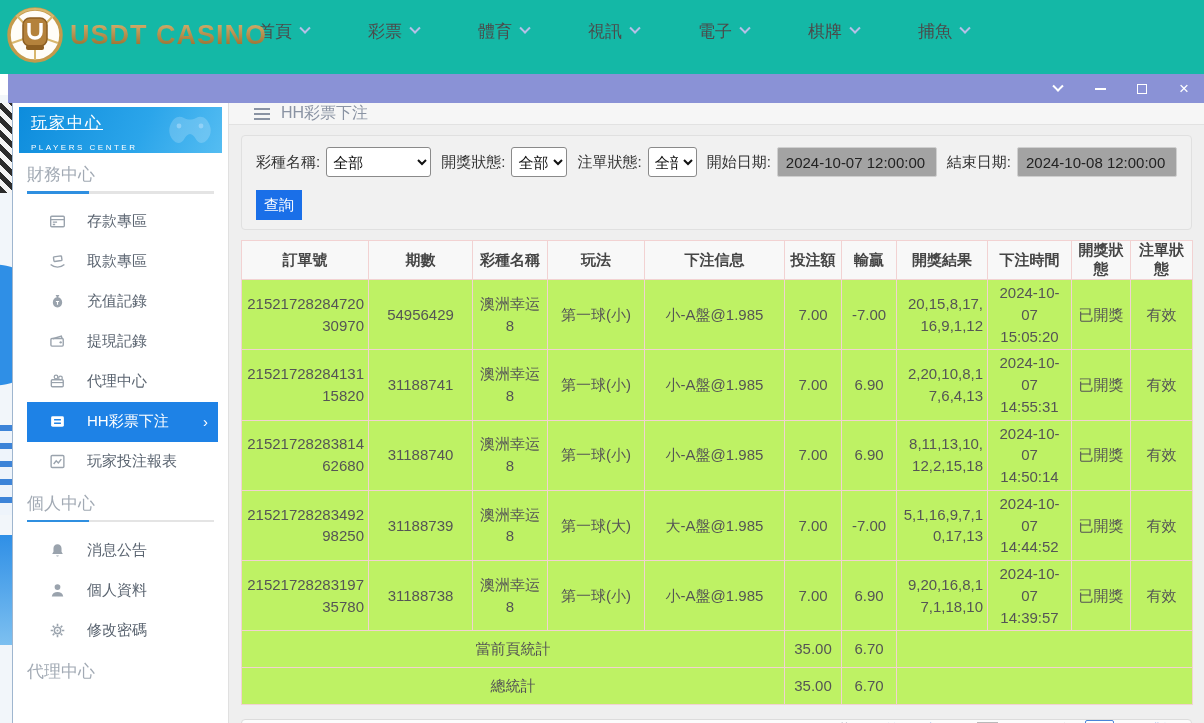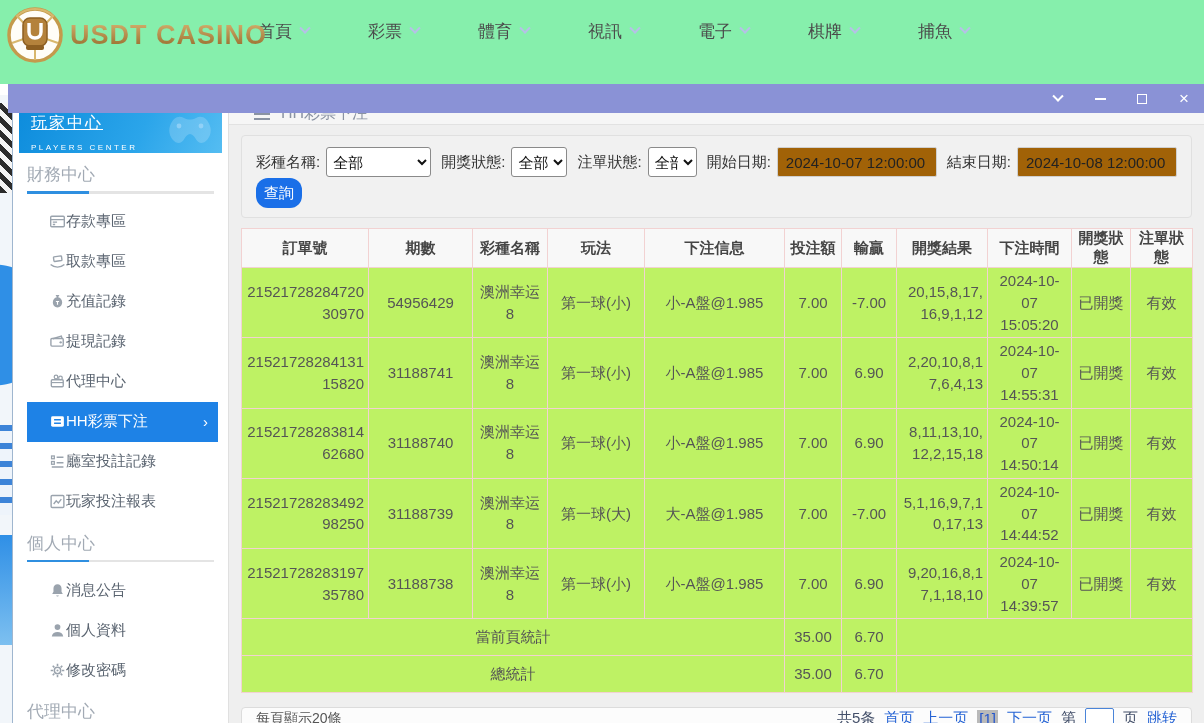--- a/index.html
+++ b/index.html
@@ -1,20 +1,20 @@
 <!DOCTYPE html>
 <html><head>
 <meta charset="utf-8">
 <style>
   * { box-sizing: border-box; margin: 0; padding: 0; }
   html,body { width: 1204px; height: 723px; overflow: hidden; }
   body { font-family: "Liberation Sans", sans-serif; background: #fff; position: relative; }
 
   
-  .topbar { height: 84px; background: #86efac; position: relative; z-index: 4; }
+  .topbar { height: 74px; background: #14b8a6; position: relative; z-index: 4; }
   .brand { position: absolute; left: 6px; top: 5px; display: flex; align-items: center; cursor: pointer; }
   .brand svg { display: block; }
   .brand-text { font-size: 27px; font-weight: 800; letter-spacing: 1px; margin-left: 6px;
     background: linear-gradient(180deg,#d8b univers 0); 
     background: linear-gradient(180deg,#d9b572,#8f6526); -webkit-background-clip: text; background-clip: text; color: transparent; }
   .topnav { display: flex; align-items: center; height: 62px; padding-left: 258px; gap: 59px; }
   .topnav-item { display: flex; align-items: center; gap: 9px; font-size: 17px; color: #4b4b4b; cursor: pointer; }
   .chev-down { width: 8px; height: 8px; border-right: 2px solid #b6c0e8; border-bottom: 2px solid #b6c0e8;
     transform: rotate(45deg) translate(-2px,-2px); }
 
@@ -43,44 +43,44 @@
   
   .sidebar { width: 216px; background: #fff; border-right: 1px solid #e0e0e0; overflow: hidden; }
   .side-banner { margin: 4px 6px 0; height: 46px; background: linear-gradient(115deg,#0d8cdc,#2ba5ea 60%,#55bdf2);
     color: #fff; padding: 6px 10px 0 12px; position: relative; overflow: hidden; }
   .side-banner-title { font-size: 16px; letter-spacing: 2px; text-decoration: underline; }
   .side-banner-sub { font-size: 8px; letter-spacing: 2.5px; margin-top: 9px; }
   .side-banner svg { position: absolute; right: 10px; top: 7px; opacity: .55; }
   .side-section-title { margin: 10px 14px 5px; font-size: 17px; color: #a2aab4; }
   .side-underline { height: 2.5px; margin: 0 14px; background: linear-gradient(90deg,#2f8fe0 0 62px,#e4e4e4 62px); }
   .menu { margin: 8px 10px 0 14px; }
-  .menu-item { height: 40px; display: flex; align-items: center; padding: 0 10px 0 22px; 
+  .menu-item { height: 40px; display: flex; align-items: center; padding: 0 10px 0 22px; gap: 21px;
     color: #5a6470; font-size: 15px; font-weight: 500; cursor: pointer; }
   .menu-item.active { background: #1e82e6; color: #fff; }
   .menu-item .mi { width: 17px; height: 17px; flex: none; }
   .menu-item .chev-right { margin-left: auto; font-size: 15px; color: #fff; }
 
   
   .content { flex: 1; background: #efefef; display: flex; flex-direction: column; min-width: 0; }
   .content-header { height: 49px; background: #f6f6f6; border-bottom: 1px solid #e2e2e2;
     display: flex; align-items: center; padding-left: 25px; gap: 11px; }
   .hamburger { display: flex; flex-direction: column; gap: 3px; cursor: pointer; }
   .hamburger i { display: block; width: 16px; height: 2px; background: #8a93a3; }
   .page-title { font-size: 16px; color: #8a93a3; }
 
   .filter-box { margin: 10px 12px 0; background: #f1f1f1; border: 1px solid #e0e0e0; border-radius: 4px;
     padding: 11px 14px 9px; }
   .filter-row { display: flex; align-items: center; gap: 10px; flex-wrap: nowrap; }
   .filter-row label { font-size: 15px; color: #333; white-space: nowrap; margin-right: -4px; }
   .filter-row select { height: 30px; font-size: 15px; border: 1px solid #8a8a8a; border-radius: 3px; background: #fff; color: #111; padding: 0 2px; }
   .sel-lottery { width: 130px; } .sel-draw { width: 64px; } .sel-order { width: 49px; }
   .filter-row input { height: 30px; width: 160px; border: 1px solid #cfcfcf; border-radius: 2px; font-size: 15px;
-    color: #222; padding-left: 8px; background: #a16207; font-family: "Liberation Sans", sans-serif; }
-  .btn-search { margin-top: 1px; width: 46px; height: 30px; background: #1a6fe8; color: #fff; border: none;
-    border-radius: 12px; font-size: 15px; cursor: pointer; font-family: "Liberation Sans", sans-serif; }
+    color: #222; padding-left: 8px; background: #a3a3a3; font-family: "Liberation Sans", sans-serif; }
+  .btn-search { margin-top: 13px; width: 46px; height: 30px; background: #1a6fe8; color: #fff; border: none;
+    border-radius: 0; font-size: 15px; cursor: pointer; font-family: "Liberation Sans", sans-serif; }
 
   .table-wrap { margin: 10px 12px 0; }
   table { width: 100%; border-collapse: collapse; table-layout: fixed; background: #bef264; }
   th, td { border: 1px solid #f2d2d2; text-align: center; vertical-align: middle; }
   th { height: 37px; font-size: 15px; color: #454545; background: #f8f8f8; font-weight: bold; padding: 0 1px; }
   td { height: 57px; font-size: 15px; color: #555; line-height: 1.45; padding: 2px 4px; }
   tr.summary td { height: 37px; }
   .break { word-break: break-all; text-align: right; }
 
   .pagination { margin: 14px 12px 0; height: 44px; background: #fcfcfc; border: 1px solid #dcdcdc; border-radius: 4px;
@@ -219,28 +219,20 @@
             </svg>
           <span>代理中心</span>
         </div>
         <div class="menu-item active">
           <svg class="mi" viewBox="0 0 16 16">
               <rect x="2" y="3" width="12" height="10" rx="1.4" fill="#ffffff"></rect>
               <path d="M4.8 6.4h6.4M4.8 9.6h6.4" stroke="#1e82e6" stroke-width="1.4" fill="none"></path>
             </svg>
           <span>HH彩票下注</span>
           <span class="chev-right">›</span>
-        </div>
-        <div class="menu-item">
-          <svg class="mi" viewBox="0 0 16 16">
-              <rect x="2.4" y="2.8" width="2.6" height="2.6" fill="none" stroke="#9aa3ad" stroke-width="1.2"></rect>
-              <rect x="2.4" y="8" width="2.6" height="2.6" fill="none" stroke="#9aa3ad" stroke-width="1.2"></rect>
-              <path d="M7.2 4h6.4M7.2 9.2h6.4M2.6 13.2h11" stroke="#9aa3ad" stroke-width="1.3" fill="none"></path>
-            </svg>
-          <span>廳室投註記錄</span>
         </div>
         <div class="menu-item">
           <svg class="mi" viewBox="0 0 16 16">
               <rect x="2" y="2.4" width="12" height="11.2" rx="1" fill="none" stroke="#9aa3ad" stroke-width="1.3"></rect>
               <path d="M4.4 10.4l2.4-3 2 2 2.8-3.6" fill="none" stroke="#9aa3ad" stroke-width="1.3"></path>
             </svg>
           <span>玩家投注報表</span>
         </div>
       </div>
 

